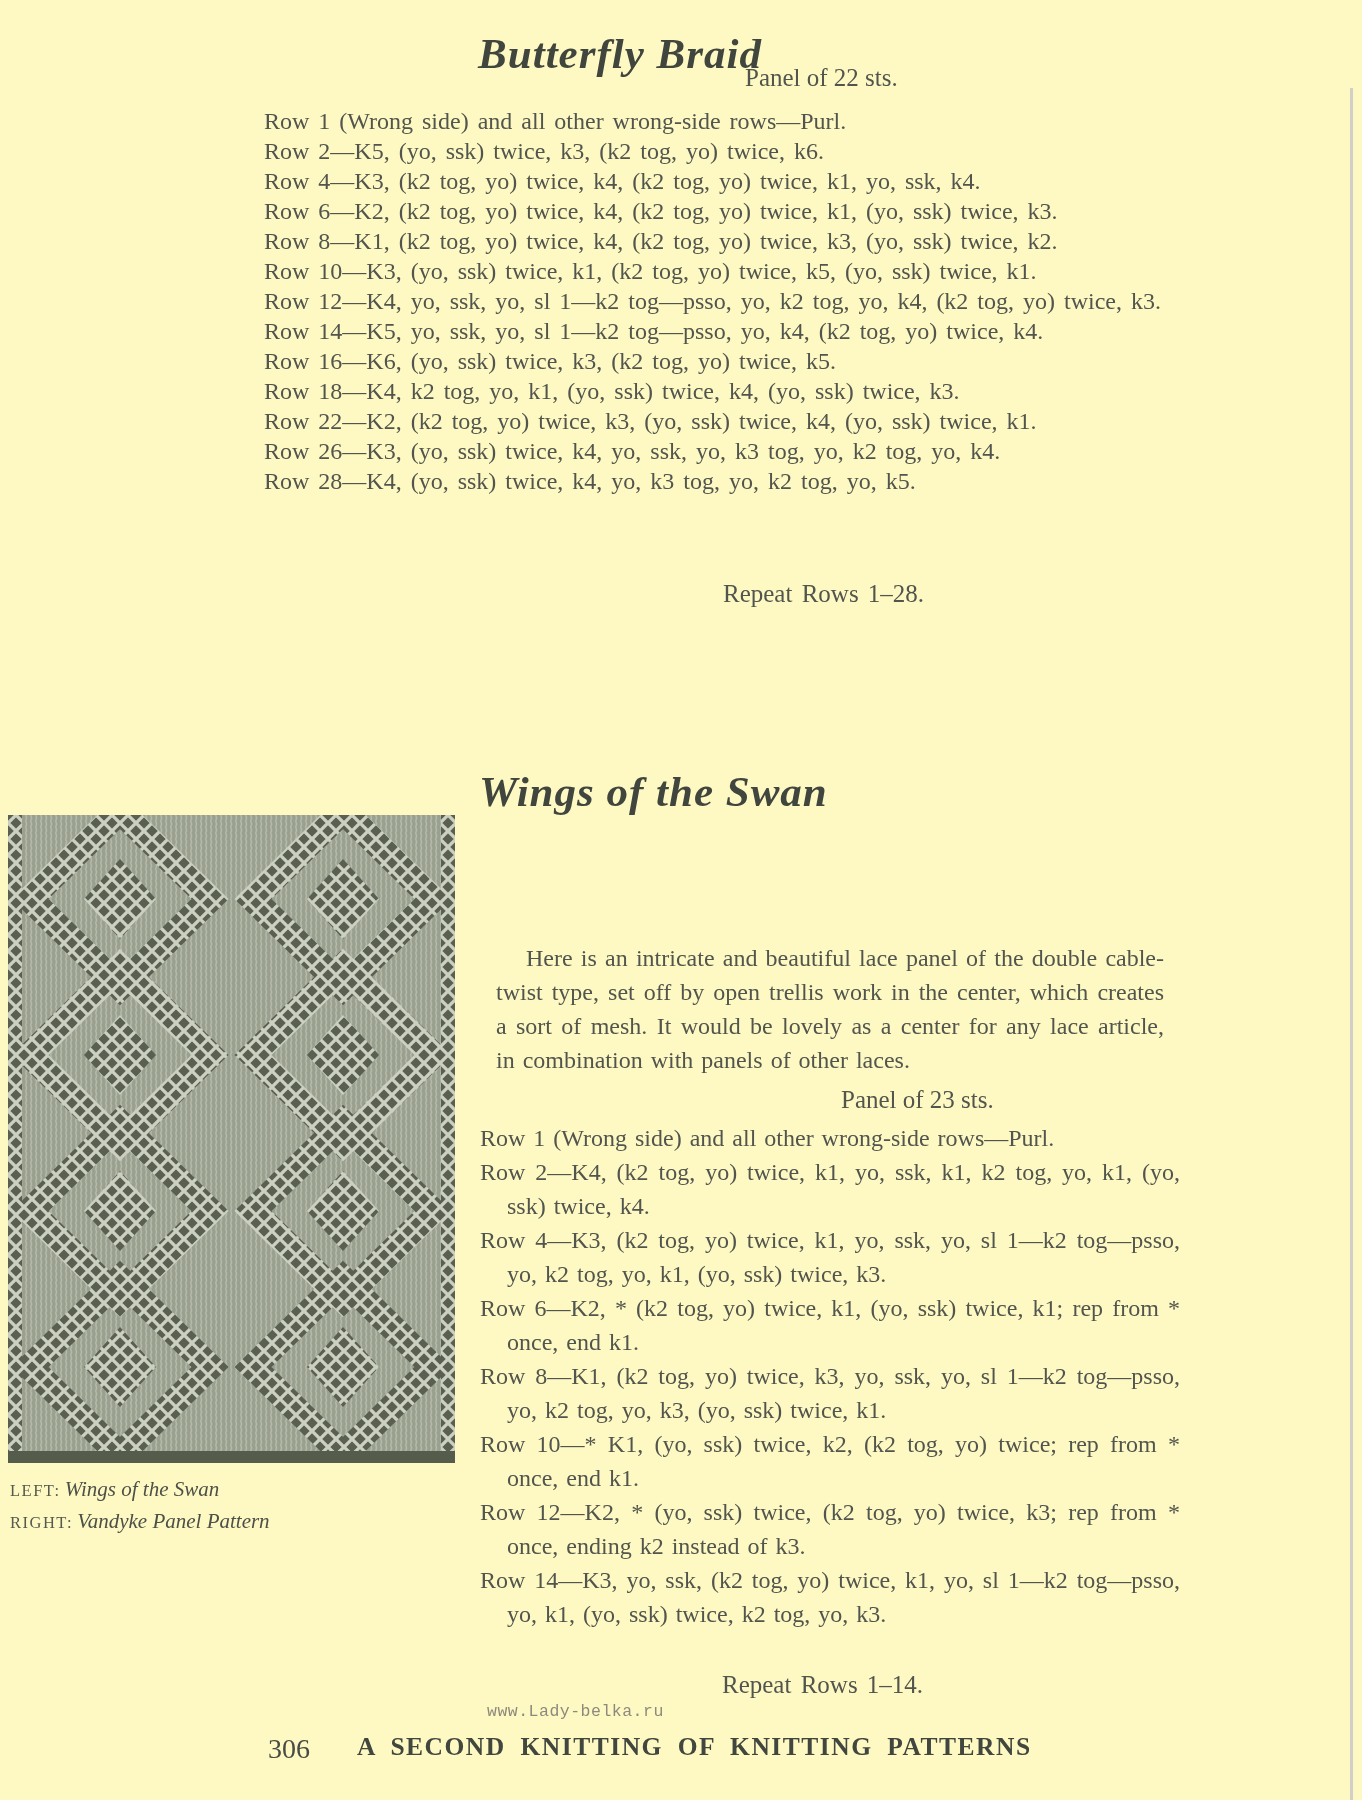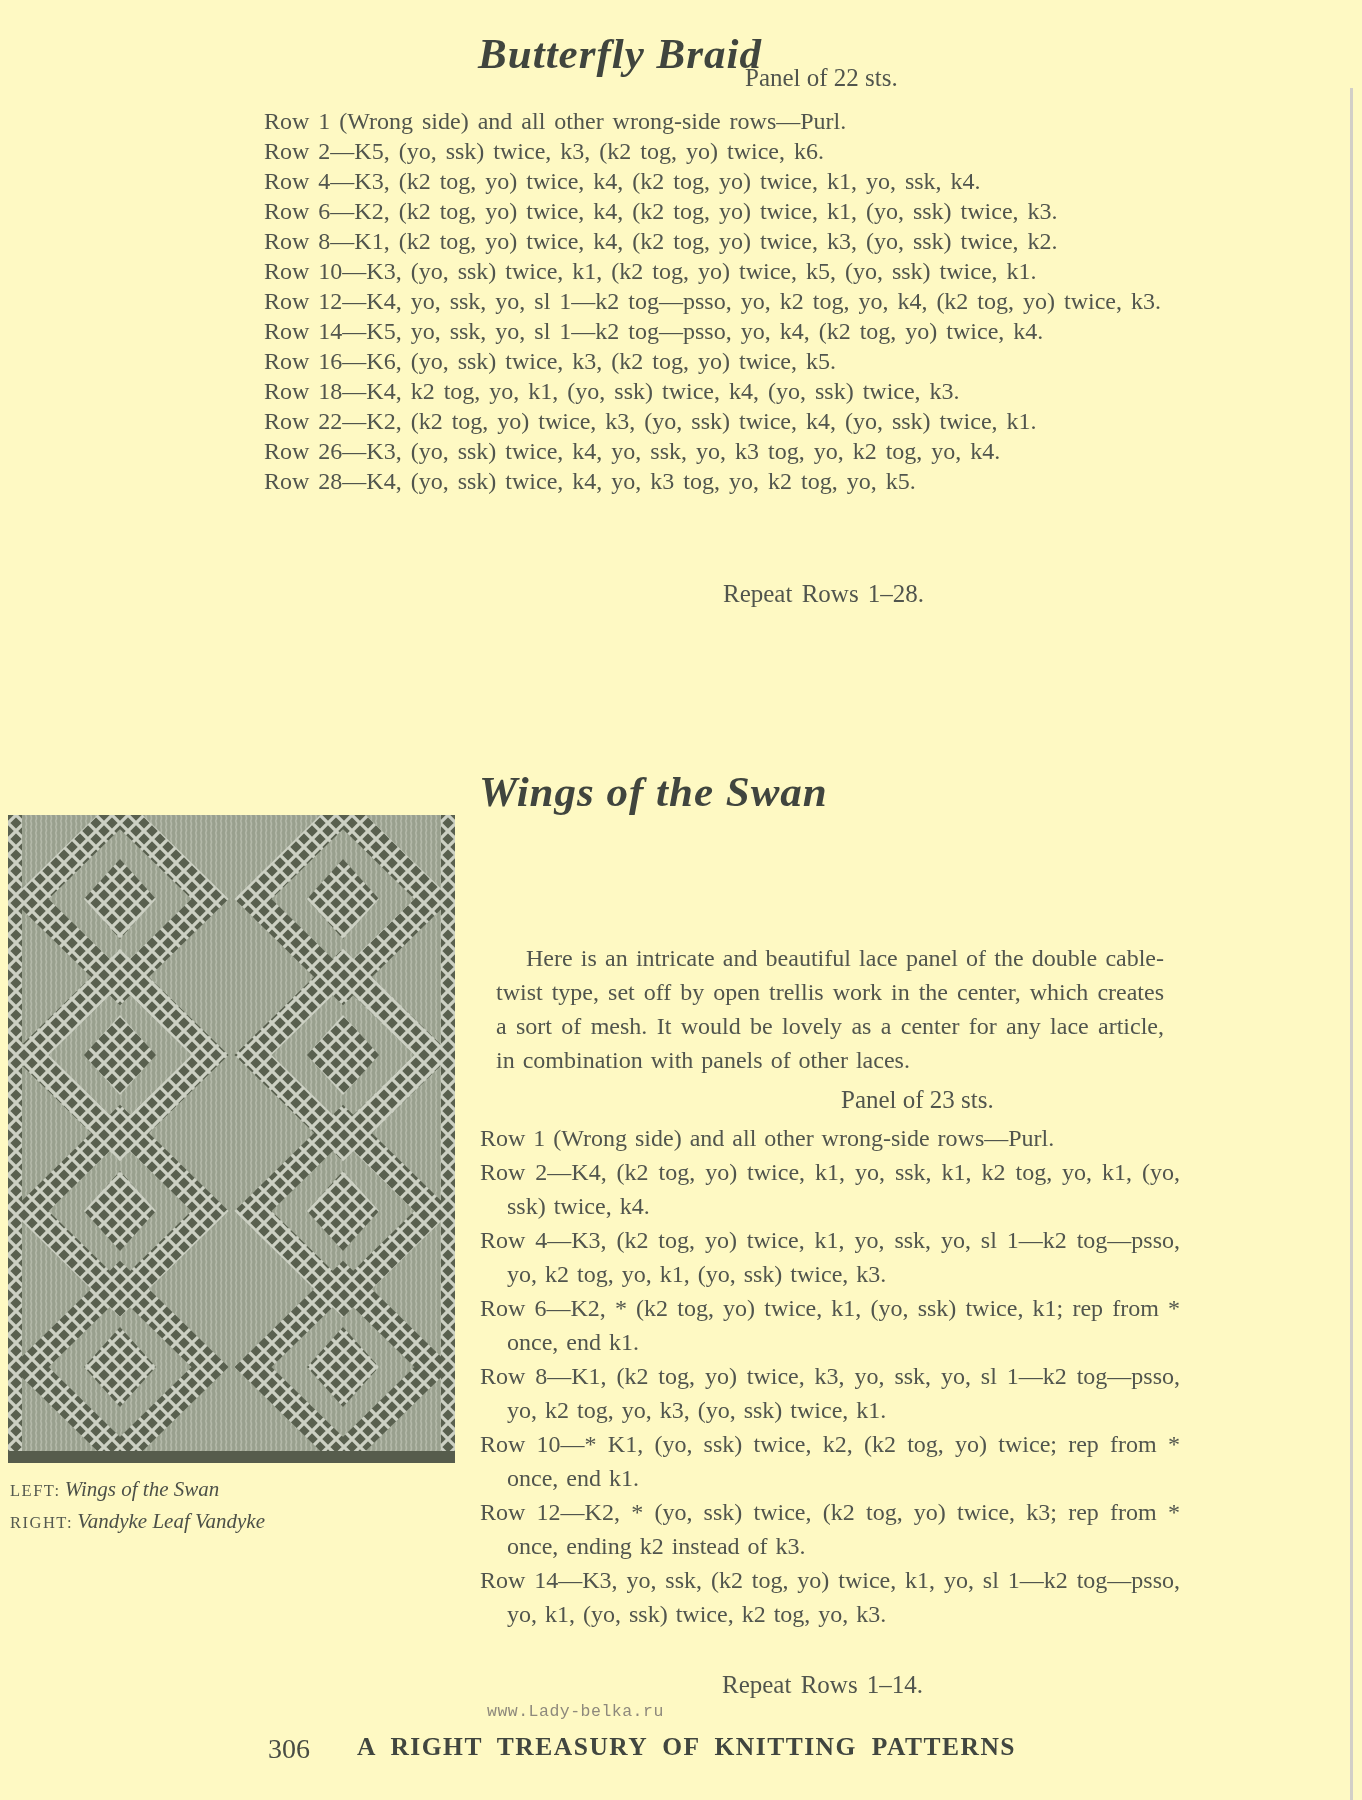--- a/index.html
+++ b/index.html
@@ -157,24 +157,24 @@
     </svg>
   </div>
 
   <div class="caption">
     <div>
       <span class="cap-label">LEFT:</span>
       <span class="cap-title">Wings of the Swan</span>
     </div>
     <div>
       <span class="cap-label">RIGHT:</span>
-      <span class="cap-title">Vandyke Leaf Vandyke</span>
+      <span class="cap-title">Vandyke Panel Pattern</span>
     </div>
   </div>
 
   <div class="watermark">www.Lady-belka.ru</div>
 
   <div class="footer-num">306</div>
-  <div class="footer-title">A RIGHT TREASURY OF KNITTING PATTERNS</div>
+  <div class="footer-title">A SECOND KNITTING OF KNITTING PATTERNS</div>
 
   <div class="edge-line"></div>
 
 </div>
 
 </body></html>

